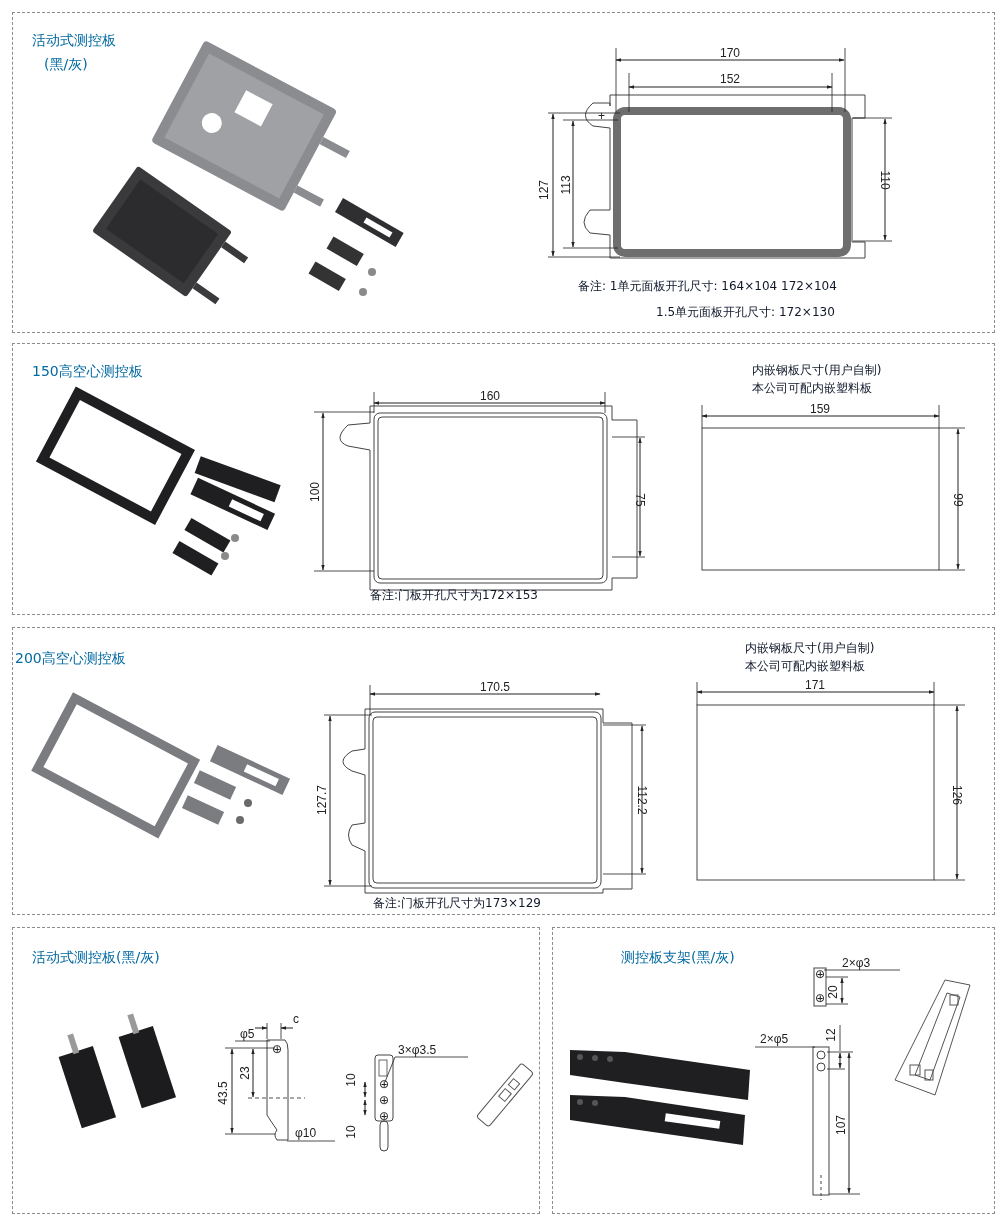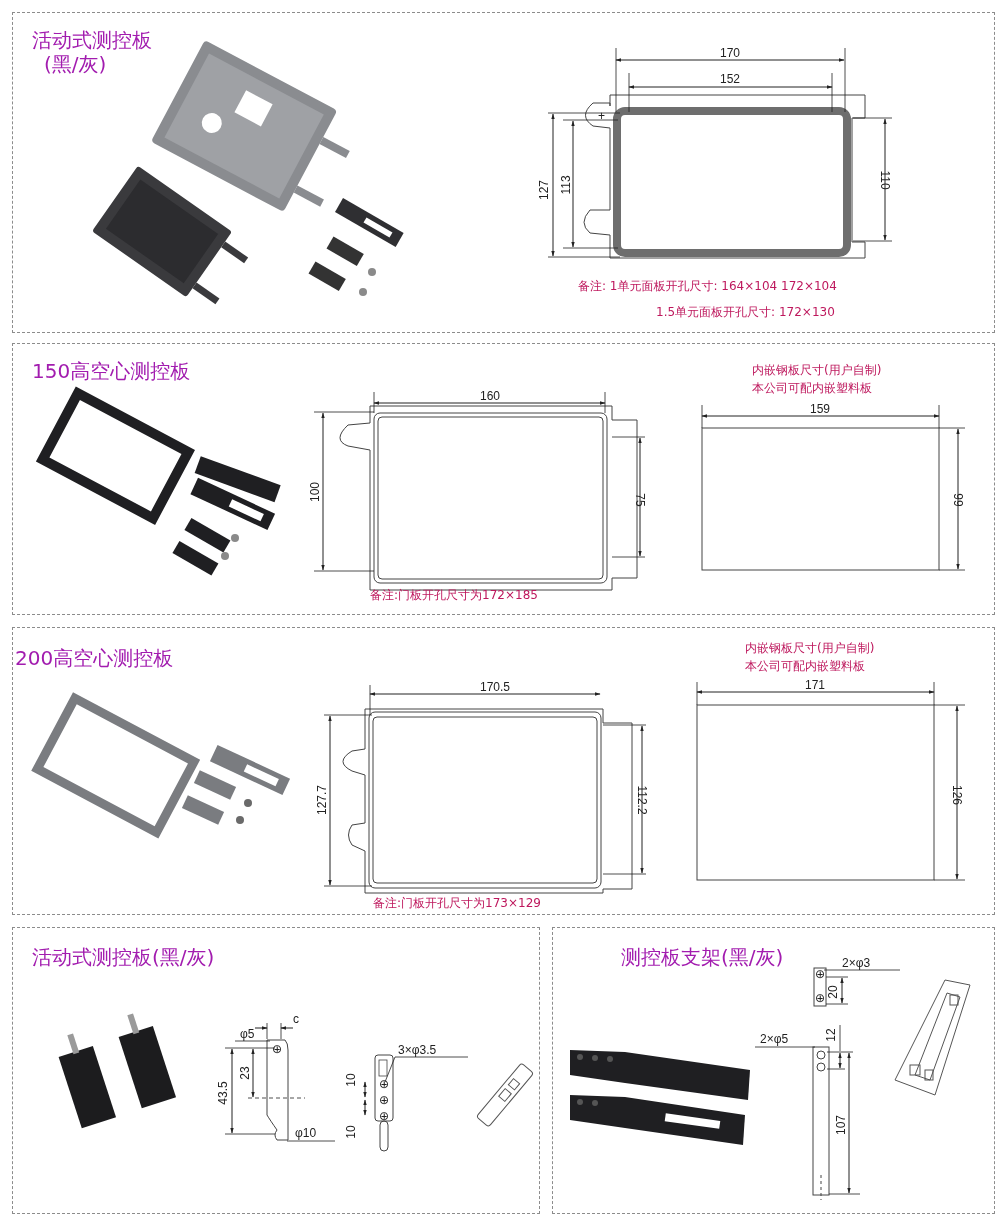--- a/index.html
+++ b/index.html
@@ -5,24 +5,24 @@
   * { box-sizing: border-box; margin: 0; padding: 0; }
   body {
     width: 1000px; height: 1220px; background: #ffffff;
     font-family: "DejaVu Sans", "Liberation Sans", sans-serif;
     color: #2a2a2a; position: relative; overflow: hidden;
   }
   .panel {
     position: absolute; border: 1.5px dashed #8c8c8c;
   }
   .title {
-    position: absolute; font-size: 20px; color: #a21caf; line-height: 20px; white-space: nowrap;
+    position: absolute; font-size: 14px; color: #0369a1; line-height: 20px; white-space: nowrap;
   }
   .note {
-    position: absolute; font-size: 12px; color: #be185d; white-space: nowrap;
+    position: absolute; font-size: 12px; color: #0f172a; white-space: nowrap;
   }
   svg { position: absolute; overflow: visible; }
   svg text { font-family: "Liberation Sans", "DejaVu Sans", sans-serif; font-size: 12px; fill: #222; }
 </style>
 </head>
 <body>
 
 <div class="panel" style="left:12px;top:12px;width:983px;height:321px;"></div>
 <div class="title" style="left:32px;top:30px;">活动式测控板</div>
 <div class="title" style="left:44px;top:54px;">(黑/灰)</div>
@@ -131,21 +131,21 @@
   <text x="190" y="20" text-anchor="middle">160</text>
   <line x1="23" y1="33" x2="23" y2="190" stroke="#222" marker-start="url(#arr)" marker-end="url(#arr)"></line>
   <line x1="14" y1="32" x2="74" y2="32" stroke="#222" stroke-width="0.8"></line>
   <line x1="14" y1="191" x2="74" y2="191" stroke="#222" stroke-width="0.8"></line>
   <text transform="translate(19,112) rotate(-90)" text-anchor="middle">100</text>
   <line x1="340" y1="58" x2="340" y2="176" stroke="#222" marker-start="url(#arr)" marker-end="url(#arr)"></line>
   <line x1="312" y1="57" x2="345" y2="57" stroke="#222" stroke-width="0.8"></line>
   <line x1="312" y1="177" x2="345" y2="177" stroke="#222" stroke-width="0.8"></line>
   <text transform="translate(336,120) rotate(90)" text-anchor="middle">75</text>
 </svg>
-<div class="note" style="left:370px;top:587px;">备注:门板开孔尺寸为172×185</div>
+<div class="note" style="left:370px;top:587px;">备注:门板开孔尺寸为172×153</div>
 
 <div class="note" style="left:752px;top:362px;">内嵌钢板尺寸(用户自制)</div>
 <div class="note" style="left:752px;top:380px;">本公司可配内嵌塑料板</div>
 <svg style="left:700px;top:400px;" width="280" height="180" viewBox="0 0 280 180">
   <rect x="2" y="28" width="237" height="142" fill="none" stroke="#444" stroke-width="1"></rect>
   <line x1="2" y1="16" x2="239" y2="16" stroke="#222" marker-start="url(#arr)" marker-end="url(#arr)"></line>
   <line x1="2" y1="5" x2="2" y2="28" stroke="#222" stroke-width="0.8"></line>
   <line x1="239" y1="5" x2="239" y2="28" stroke="#222" stroke-width="0.8"></line>
   <text x="120" y="13" text-anchor="middle">159</text>
   <line x1="258" y1="29" x2="258" y2="169" stroke="#222" marker-start="url(#arr)" marker-end="url(#arr)"></line>

